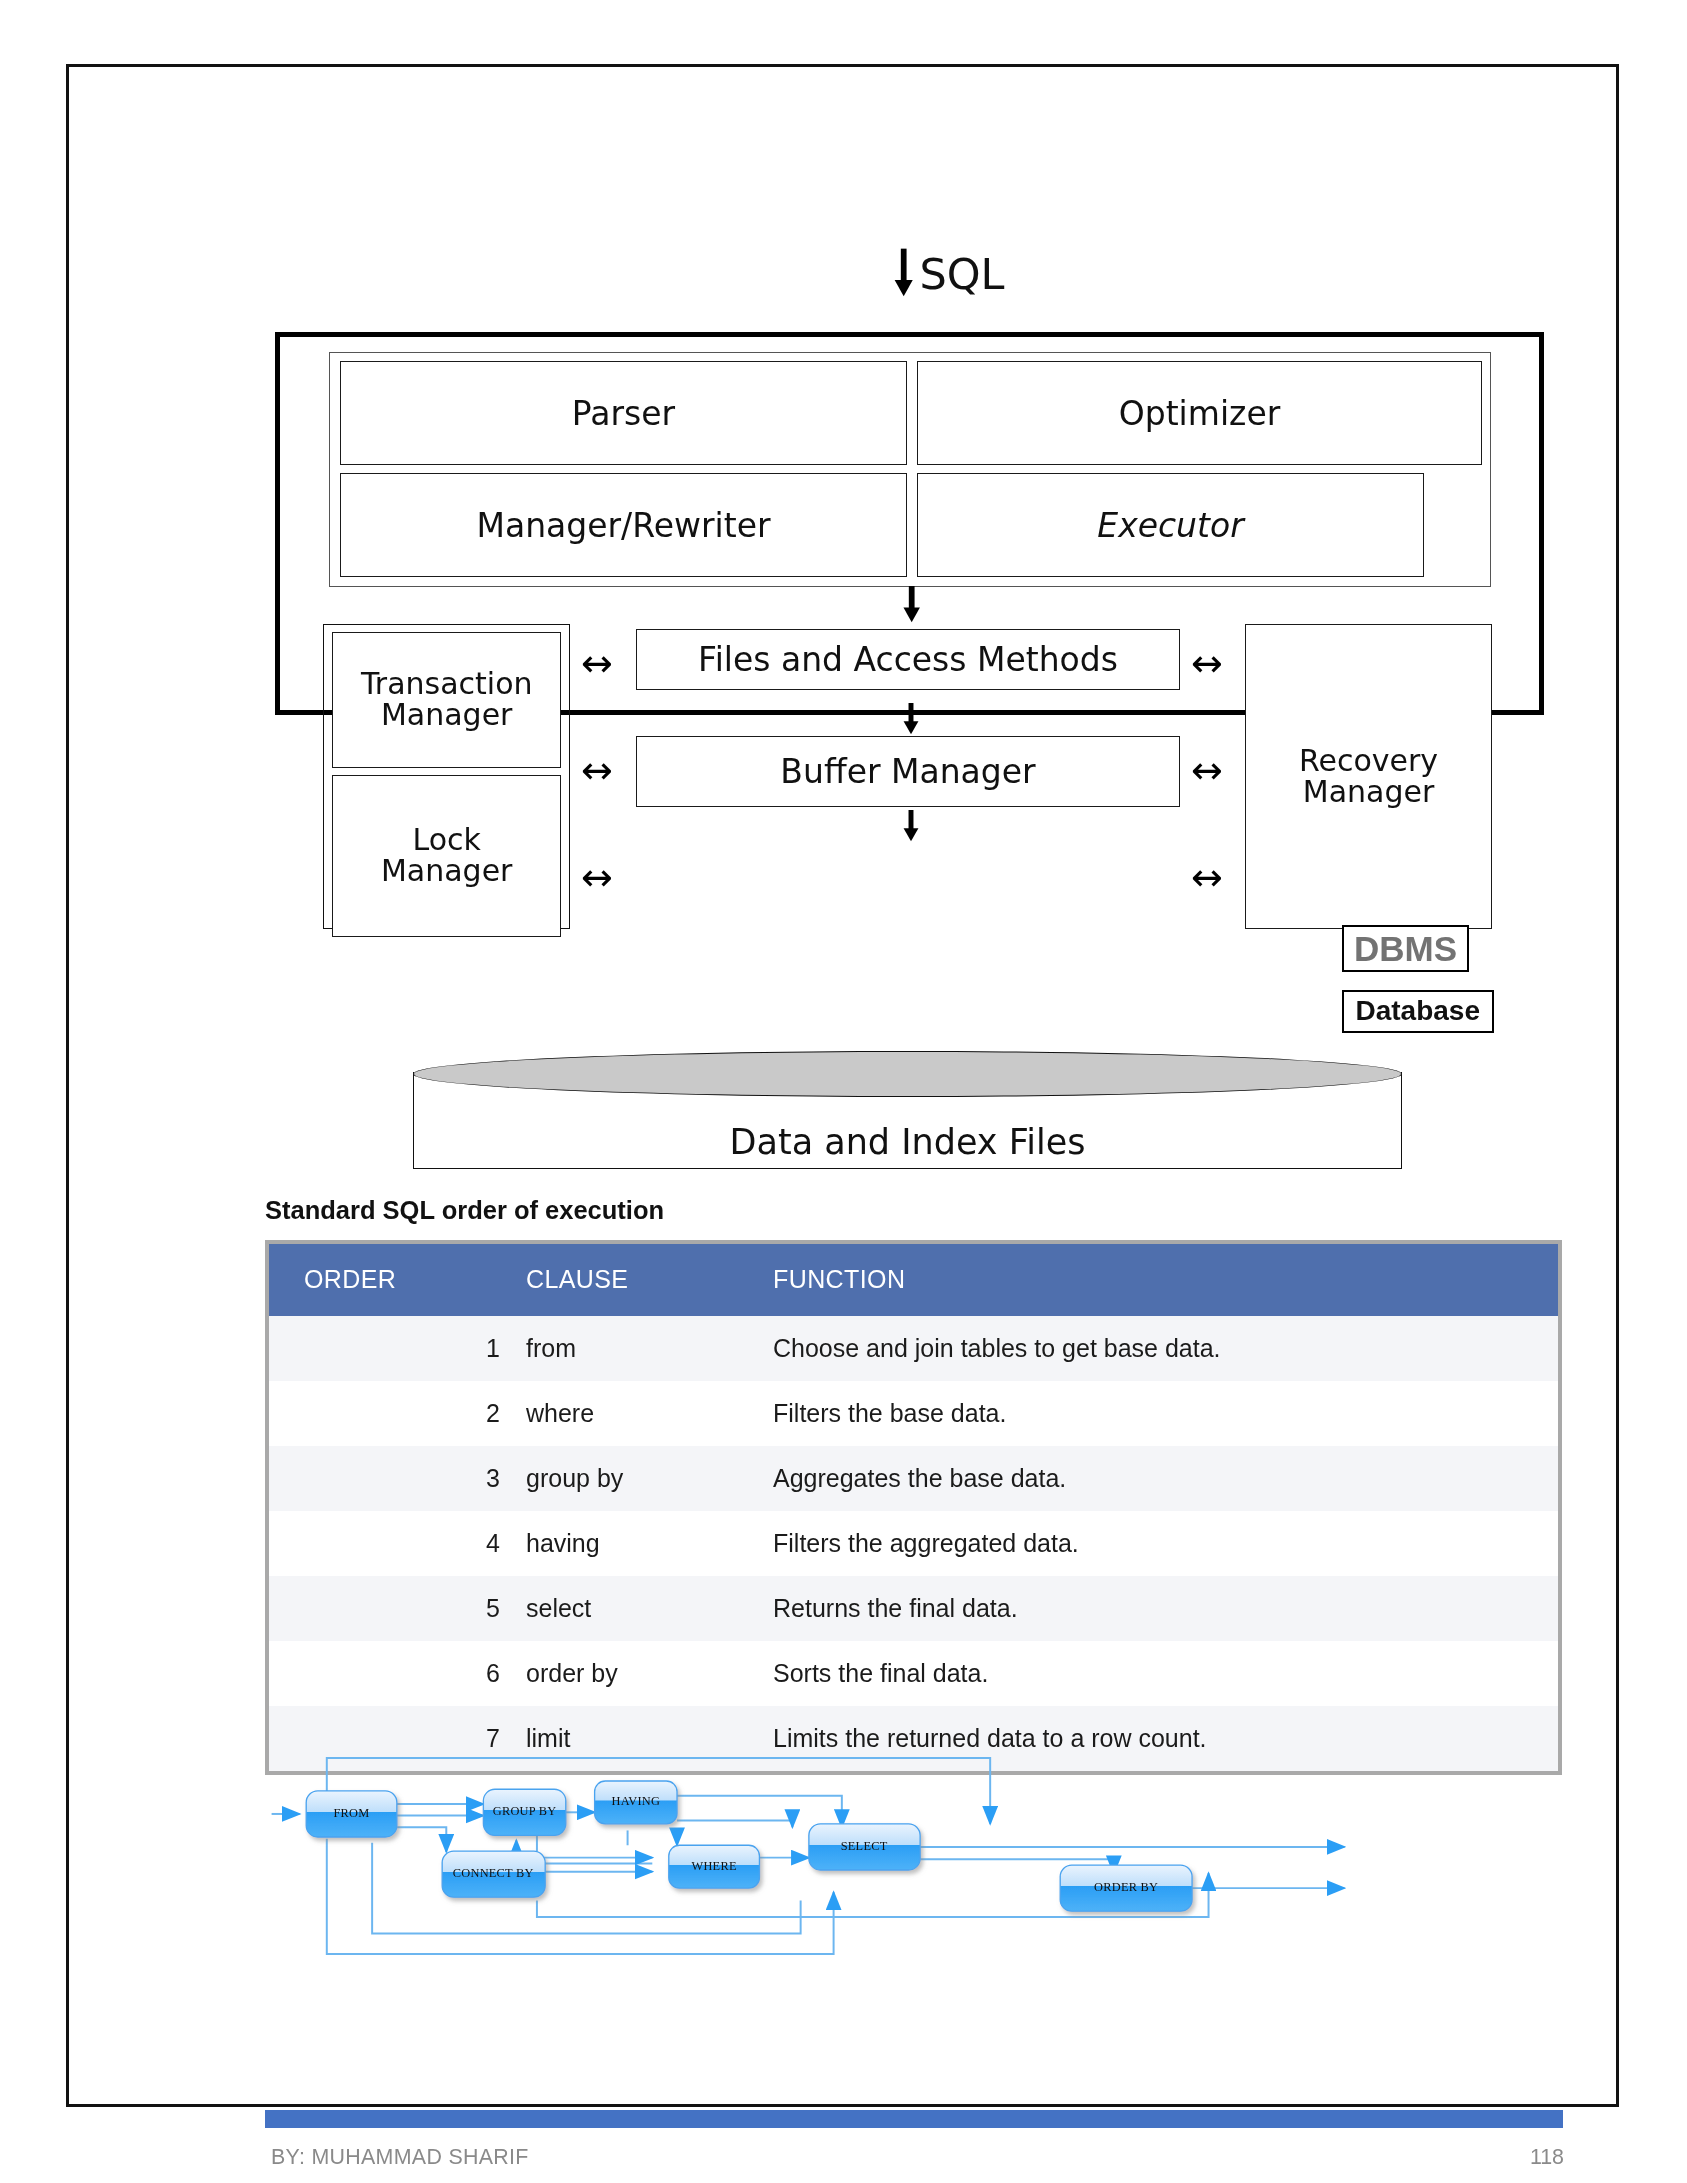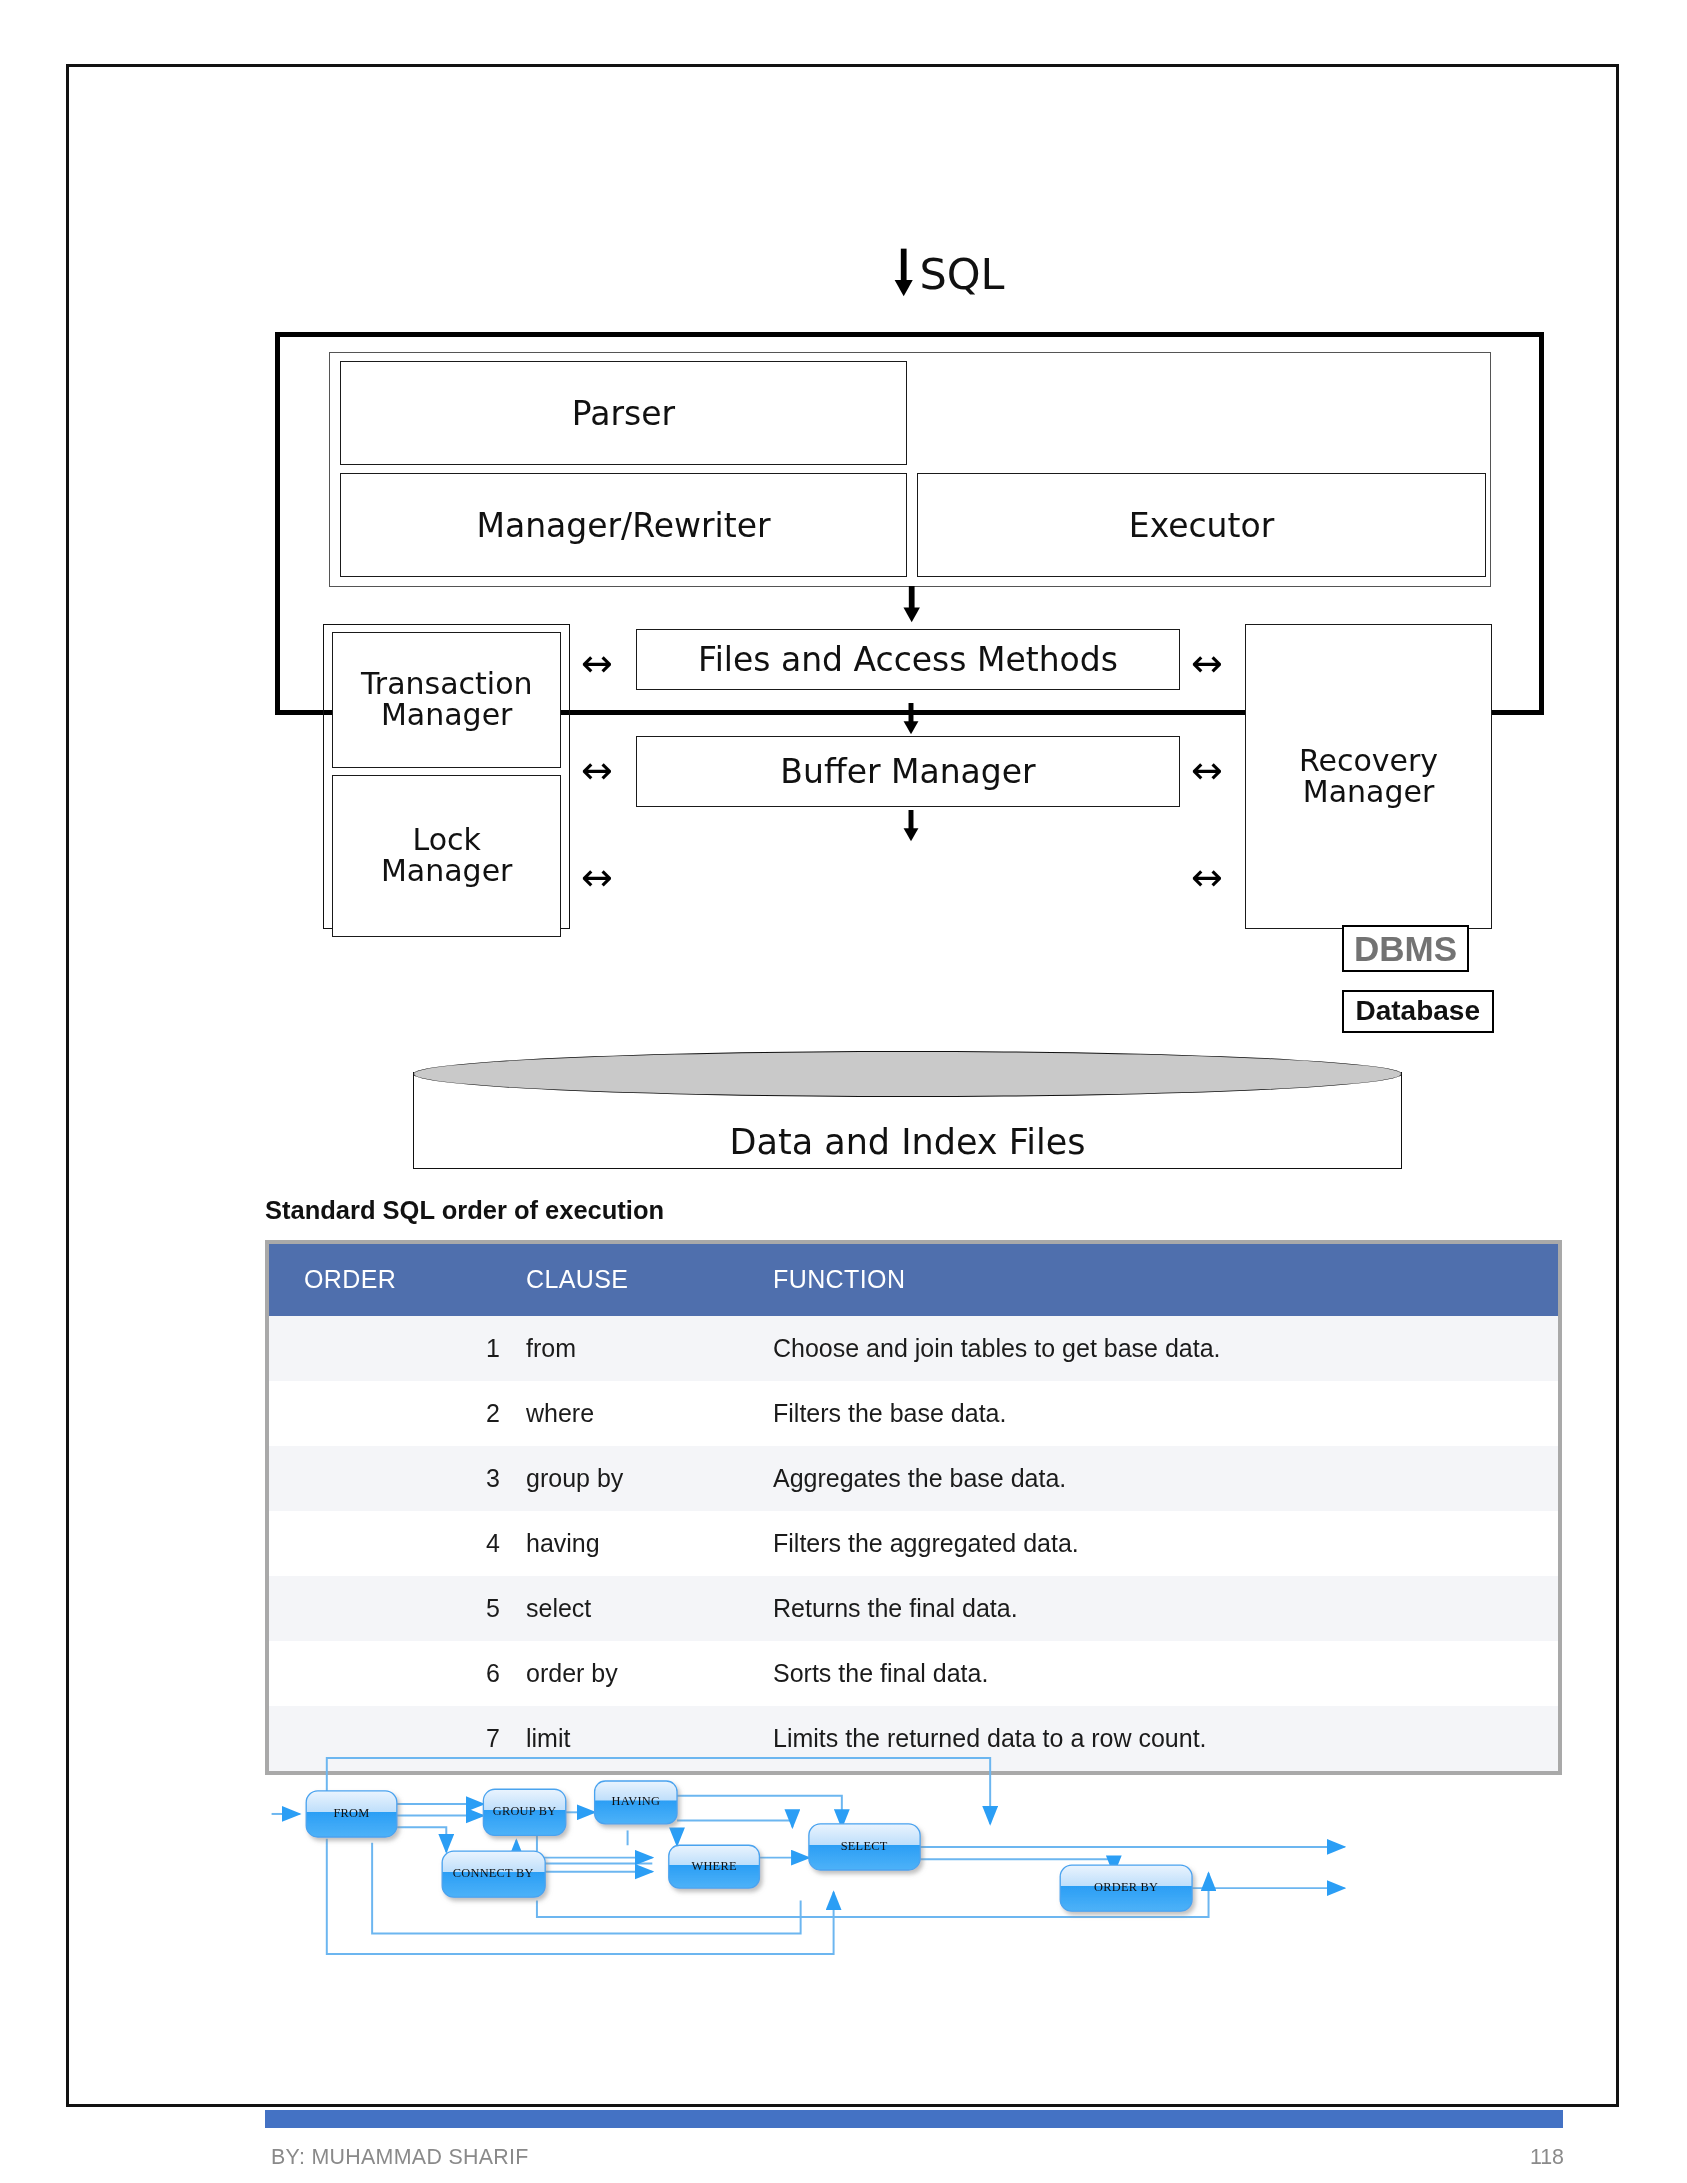--- a/index.html
+++ b/index.html
@@ -25,21 +25,21 @@
   .comp{position:absolute;border:1.6px solid #1a1a1a;box-sizing:border-box;background:#fff;
     display:flex;align-items:center;justify-content:center;
     font-family:"DejaVu Sans",sans-serif;font-size:33px;color:#111;white-space:nowrap;}
   .comp.small{font-size:30px;}
   .comp.stack{flex-direction:column;line-height:1.02;}
 
   
   #c-parser   {left:10px;  top:8.2px;  width:567px; height:104px;}
   #c-optimizer{left:587px; top:8.2px;  width:565px; height:104px;}
   #c-analyzer {left:10px;  top:120px; width:567px; height:104px;}
-  #c-executor {left:587px; top:120px;width:569px; height:104px;}
+  #c-executor {left:587px; top:120px;width:507px; height:104px;font-style:italic;}
 
   
   #arr-top-mid{position:absolute;left:832px;top:519px;}
 
   
   #mgr-group{position:absolute;left:254px;top:557px;width:247px;height:305px;
     border:1.6px solid #111;box-sizing:border-box;}
   #c-txn  {position:absolute;left:8.2px; top:6.6px;  width:229px;height:136px;}
   #c-lock {position:absolute;left:8.2px; top:150px;width:229px;height:162px;}
 
@@ -115,20 +115,21 @@
         <line x1="13" y1="2" x2="13" y2="44" stroke="#000" stroke-width="7"></line>
         <polygon points="13,60 2,40 24,40" fill="#000"></polygon>
       </svg>
     </span>
     <span id="sql-text">SQL</span>
   </div>
 
   <div id="dbms-box">
     <div id="dbms-inner">
       <div class="comp" id="c-parser">Parser</div>
+      <div class="comp" id="c-optimizer">Optimizer</div>
       <div class="comp" id="c-analyzer">Manager/Rewriter</div>
       <div class="comp" id="c-executor">Executor</div>
     </div>
   </div>
 
   <div id="arr-top-mid">
     <svg width="21.4" height="38" viewBox="0 0 26 46">
       <line x1="13" y1="0" x2="13" y2="28" stroke="#000" stroke-width="7"></line>
       <polygon points="13,44 3,26 23,26" fill="#000"></polygon>
     </svg>

